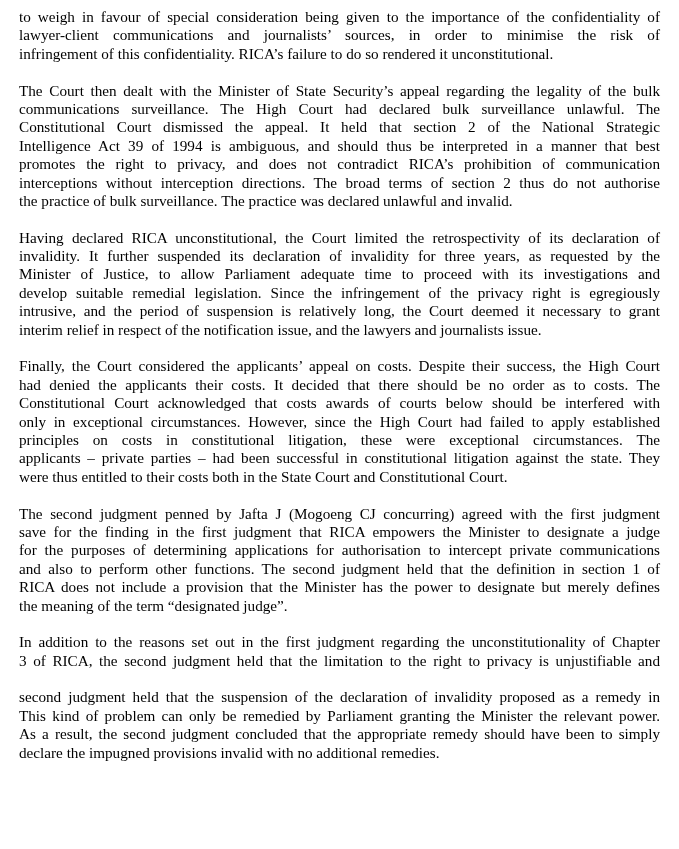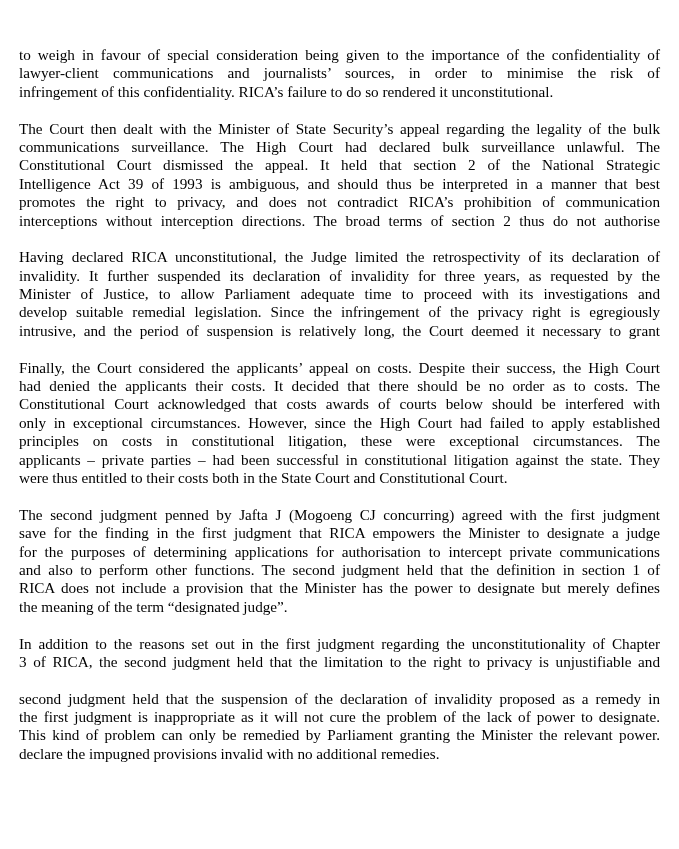--- a/index.html
+++ b/index.html
@@ -14,21 +14,20 @@
       position: relative;
     }
     .page {
       position: absolute;
       left: 19px;
       top: 8px;
       width: 641px;
       font-family: "Liberation Serif", "DejaVu Serif", serif;
       font-size: 15.2px;
       color: #000000;
-      margin-top: 38px;
     }
     .para {
       margin: 0 0 18.4px 0;
     }
     .line {
       display: block;
       height: 18.4px;
       line-height: 18.4px;
       white-space: nowrap;
       text-align: justify;
@@ -48,31 +47,33 @@
   <div class="para">
     <span class="line">to weigh in favour of special consideration being given to the importance of the confidentiality of</span>
     <span class="line">lawyer-client communications and journalists’ sources, in order to minimise the risk of</span>
     <span class="line last">infringement of this confidentiality.  RICA’s failure to do so rendered it unconstitutional.</span>
   </div>
 
   <div class="para">
     <span class="line">The Court then dealt with the Minister of State Security’s appeal regarding the legality of the bulk</span>
     <span class="line">communications surveillance.  The High Court had declared bulk surveillance unlawful.  The</span>
     <span class="line">Constitutional Court dismissed the appeal.  It held that section 2 of the National Strategic</span>
-    <span class="line">Intelligence Act 39 of 1993 is ambiguous, and should thus be interpreted in a manner that best</span>
+    <span class="line">Intelligence Act 39 of 1994 is ambiguous, and should thus be interpreted in a manner that best</span>
     <span class="line">promotes the right to privacy, and does not contradict RICA’s prohibition of communication</span>
     <span class="line">interceptions without interception directions.  The broad terms of section 2 thus do not authorise</span>
+    <span class="line last">the practice of bulk surveillance.  The practice was declared unlawful and invalid.</span>
   </div>
 
   <div class="para">
-    <span class="line">Having declared RICA unconstitutional, the Judge limited the retrospectivity of its declaration of</span>
+    <span class="line">Having declared RICA unconstitutional, the Court limited the retrospectivity of its declaration of</span>
     <span class="line">invalidity.  It further suspended its declaration of invalidity for three years, as requested by the</span>
     <span class="line">Minister of Justice, to allow Parliament adequate time to proceed with its investigations and</span>
     <span class="line">develop suitable remedial legislation.  Since the infringement of the privacy right is egregiously</span>
     <span class="line">intrusive, and the period of suspension is relatively long, the Court deemed it necessary to grant</span>
+    <span class="line last">interim relief in respect of the notification issue, and the lawyers and journalists issue.</span>
   </div>
 
   <div class="para">
     <span class="line">Finally, the Court considered the applicants’ appeal on costs.  Despite their success, the High Court</span>
     <span class="line">had denied the applicants their costs.  It decided that there should be no order as to costs.  The</span>
     <span class="line">Constitutional Court acknowledged that costs awards of courts below should be interfered with</span>
     <span class="line">only in exceptional circumstances.  However, since the High Court had failed to apply established</span>
     <span class="line">principles on costs in constitutional litigation, these were exceptional circumstances.  The</span>
     <span class="line">applicants – private parties – had been successful in constitutional litigation against the state.  They</span>
     <span class="line last">were thus entitled to their costs both in the State Court and Constitutional Court.</span>
@@ -87,18 +88,18 @@
     <span class="line last">the meaning of the term “designated judge”.</span>
   </div>
 
   <div class="para">
     <span class="line">In addition to the reasons set out in the first judgment regarding the unconstitutionality of Chapter</span>
     <span class="line">3 of RICA, the second judgment held that the limitation to the right to privacy is unjustifiable and</span>
   </div>
 
   <div class="para">
     <span class="line">second judgment held that the suspension of the declaration of invalidity proposed as a remedy in</span>
-    <span class="line">the first judgment is inappropriate as it will not cure the problem of the lack of power to designate.</span>
     <span class="line">This kind of problem can only be remedied by Parliament granting the Minister the relevant power.</span>
+    <span class="line">As a result, the second judgment concluded that the appropriate remedy should have been to simply</span>
     <span class="line last">declare the impugned provisions invalid with no additional remedies.</span>
   </div>
 
 </div>
 
 </body></html>

